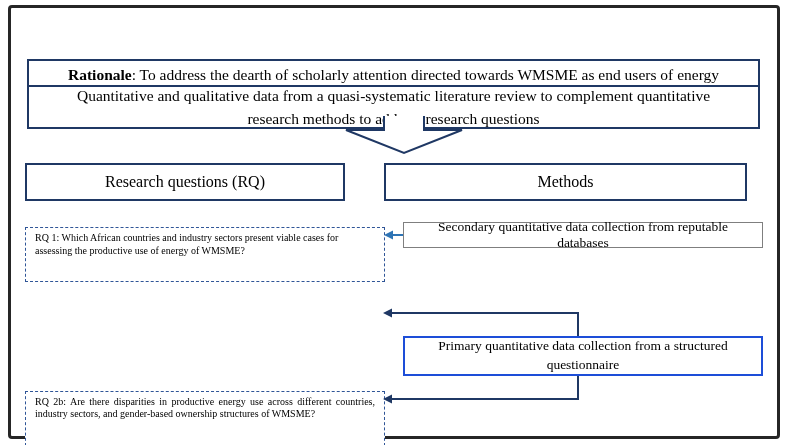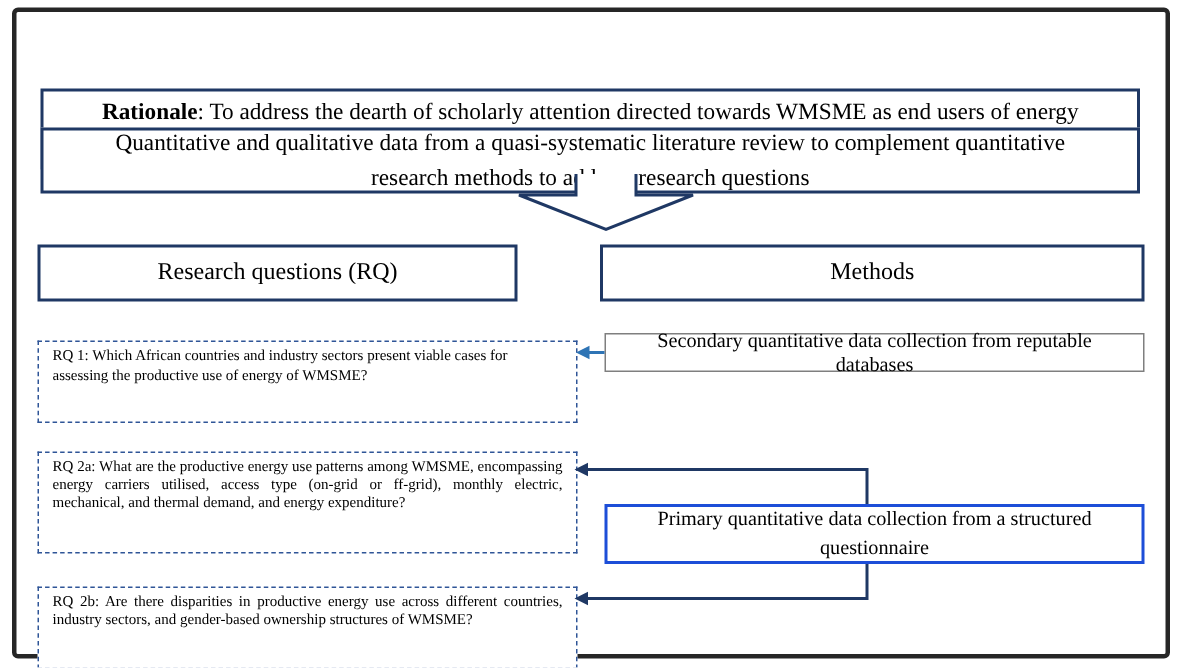--- a/index.html
+++ b/index.html
@@ -38,35 +38,32 @@
     <p style="margin:0;"><b>Rationale</b><span>: To address the dearth of scholarly attention directed towards WMSME as end users of energy products and services and to inform relevant stakeholders and facilitate low-carbon transitions</span></p>
   </div>
 
   <div class="box navy2 centered top-box" style="left:27px;top:85px;width:733px;height:44px;">
     <p style="margin:0;">Quantitative and qualitative data from a quasi-systematic literature review to complement quantitative research methods to address research questions</p>
   </div>
 
   <div class="box navy2 centered header-box" style="left:25px;top:163px;width:320px;height:38px;">
     <span>Research questions (RQ)</span>
   </div>
-  <div class="box navy2 centered header-box" style="left:400px;top:163px;width:363px;height:38px;">
+  <div class="box navy2 centered header-box" style="left:384px;top:163px;width:363px;height:38px;">
     <span>Methods</span>
   </div>
 
   <div class="box rq-box" style="left:25px;top:207px;width:360px;height:55px;">
     <span>RQ 1: Which African countries and industry sectors present viable cases for assessing the productive use of energy of WMSME?</span>
   </div>
 
   <div class="box method-thin centered" style="left:403px;top:222px;width:360px;height:26px;">
     <span>Secondary quantitative data collection from reputable databases</span>
   </div>
 
-  <div class="box rq-box rq-justify" style="left:25px;top:281px;width:360px;height:68px;">
-    <span>RQ 2a: What are the productive energy use patterns among WMSME, encompassing energy carriers utilised, access type (on-grid or ff-grid), monthly electric, mechanical, and thermal demand, and energy expenditure?</span>
-  </div>
 
   <div class="box method-primary centered" style="left:403px;top:336px;width:360px;height:40px;">
     <span>Primary quantitative data collection from a structured questionnaire</span>
   </div>
 
   <div class="box rq-box rq-justify" style="left:25px;top:371px;width:360px;height:55px;">
     <span>RQ 2b: Are there disparities in productive energy use across different countries, industry sectors, and gender-based ownership structures of WMSME?</span>
   </div>
 
   <svg class="arrow-layer" width="789" height="445" viewBox="0 0 789 445">

